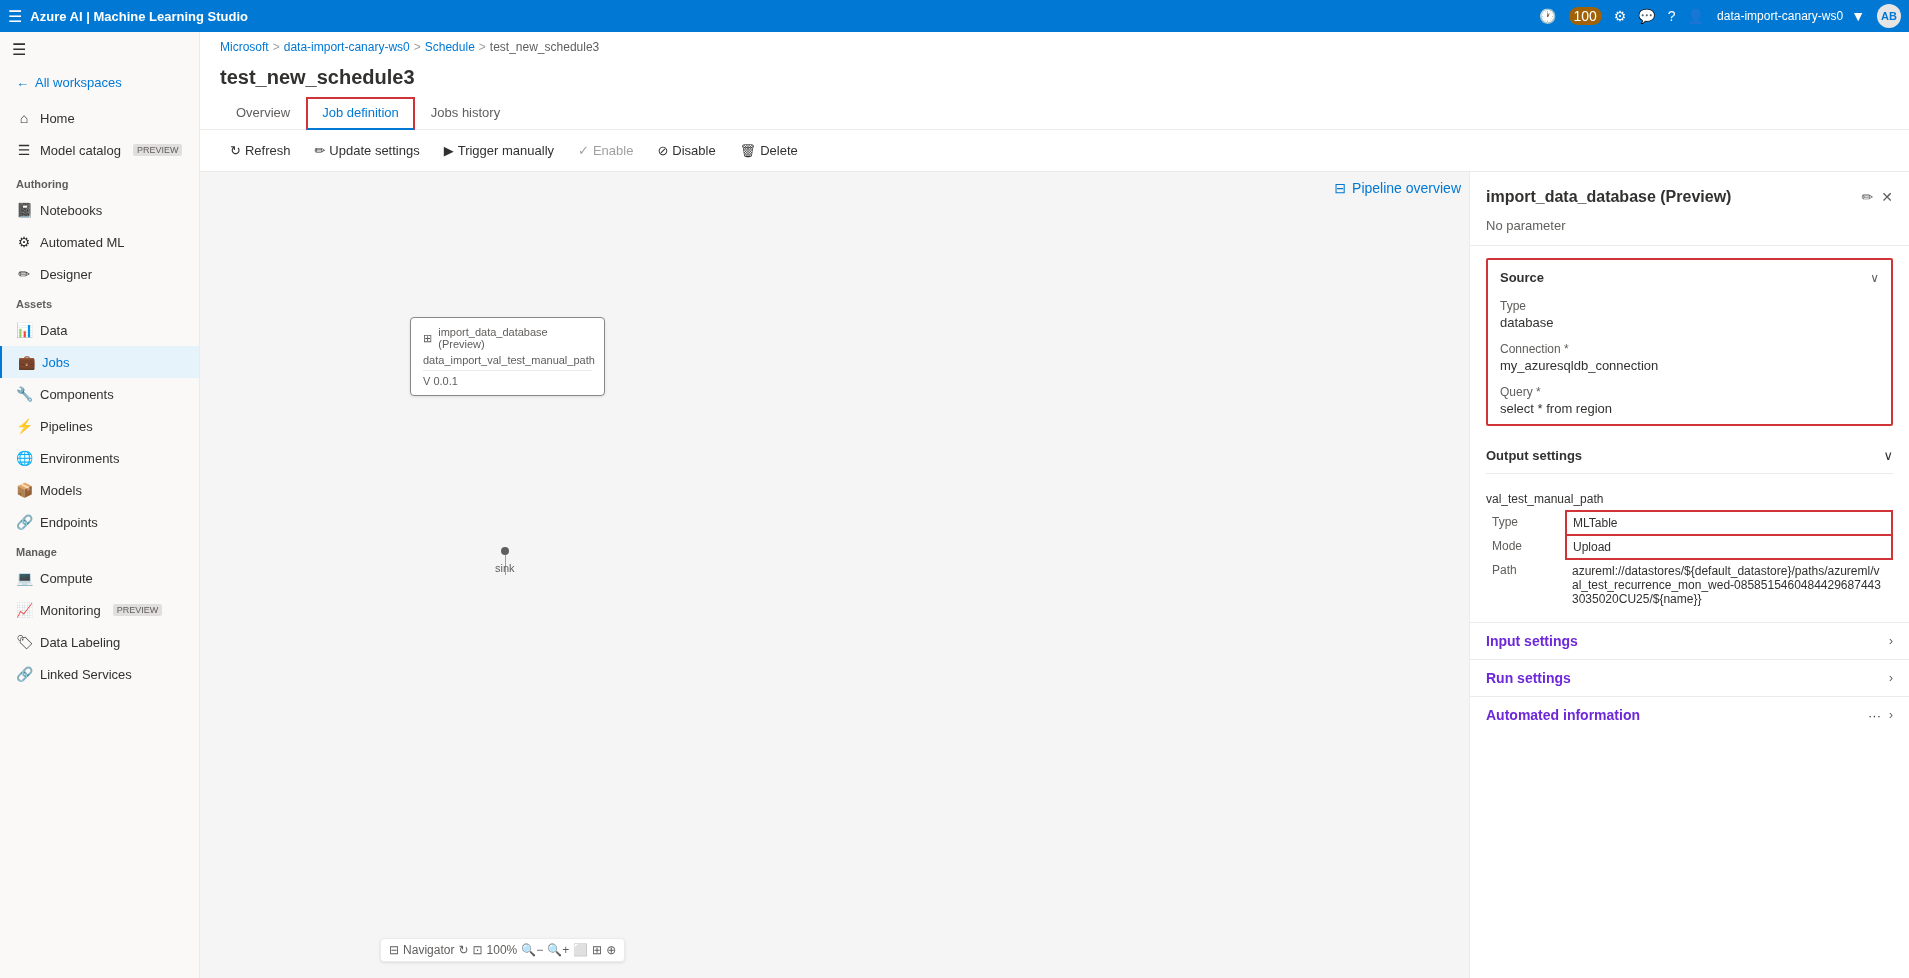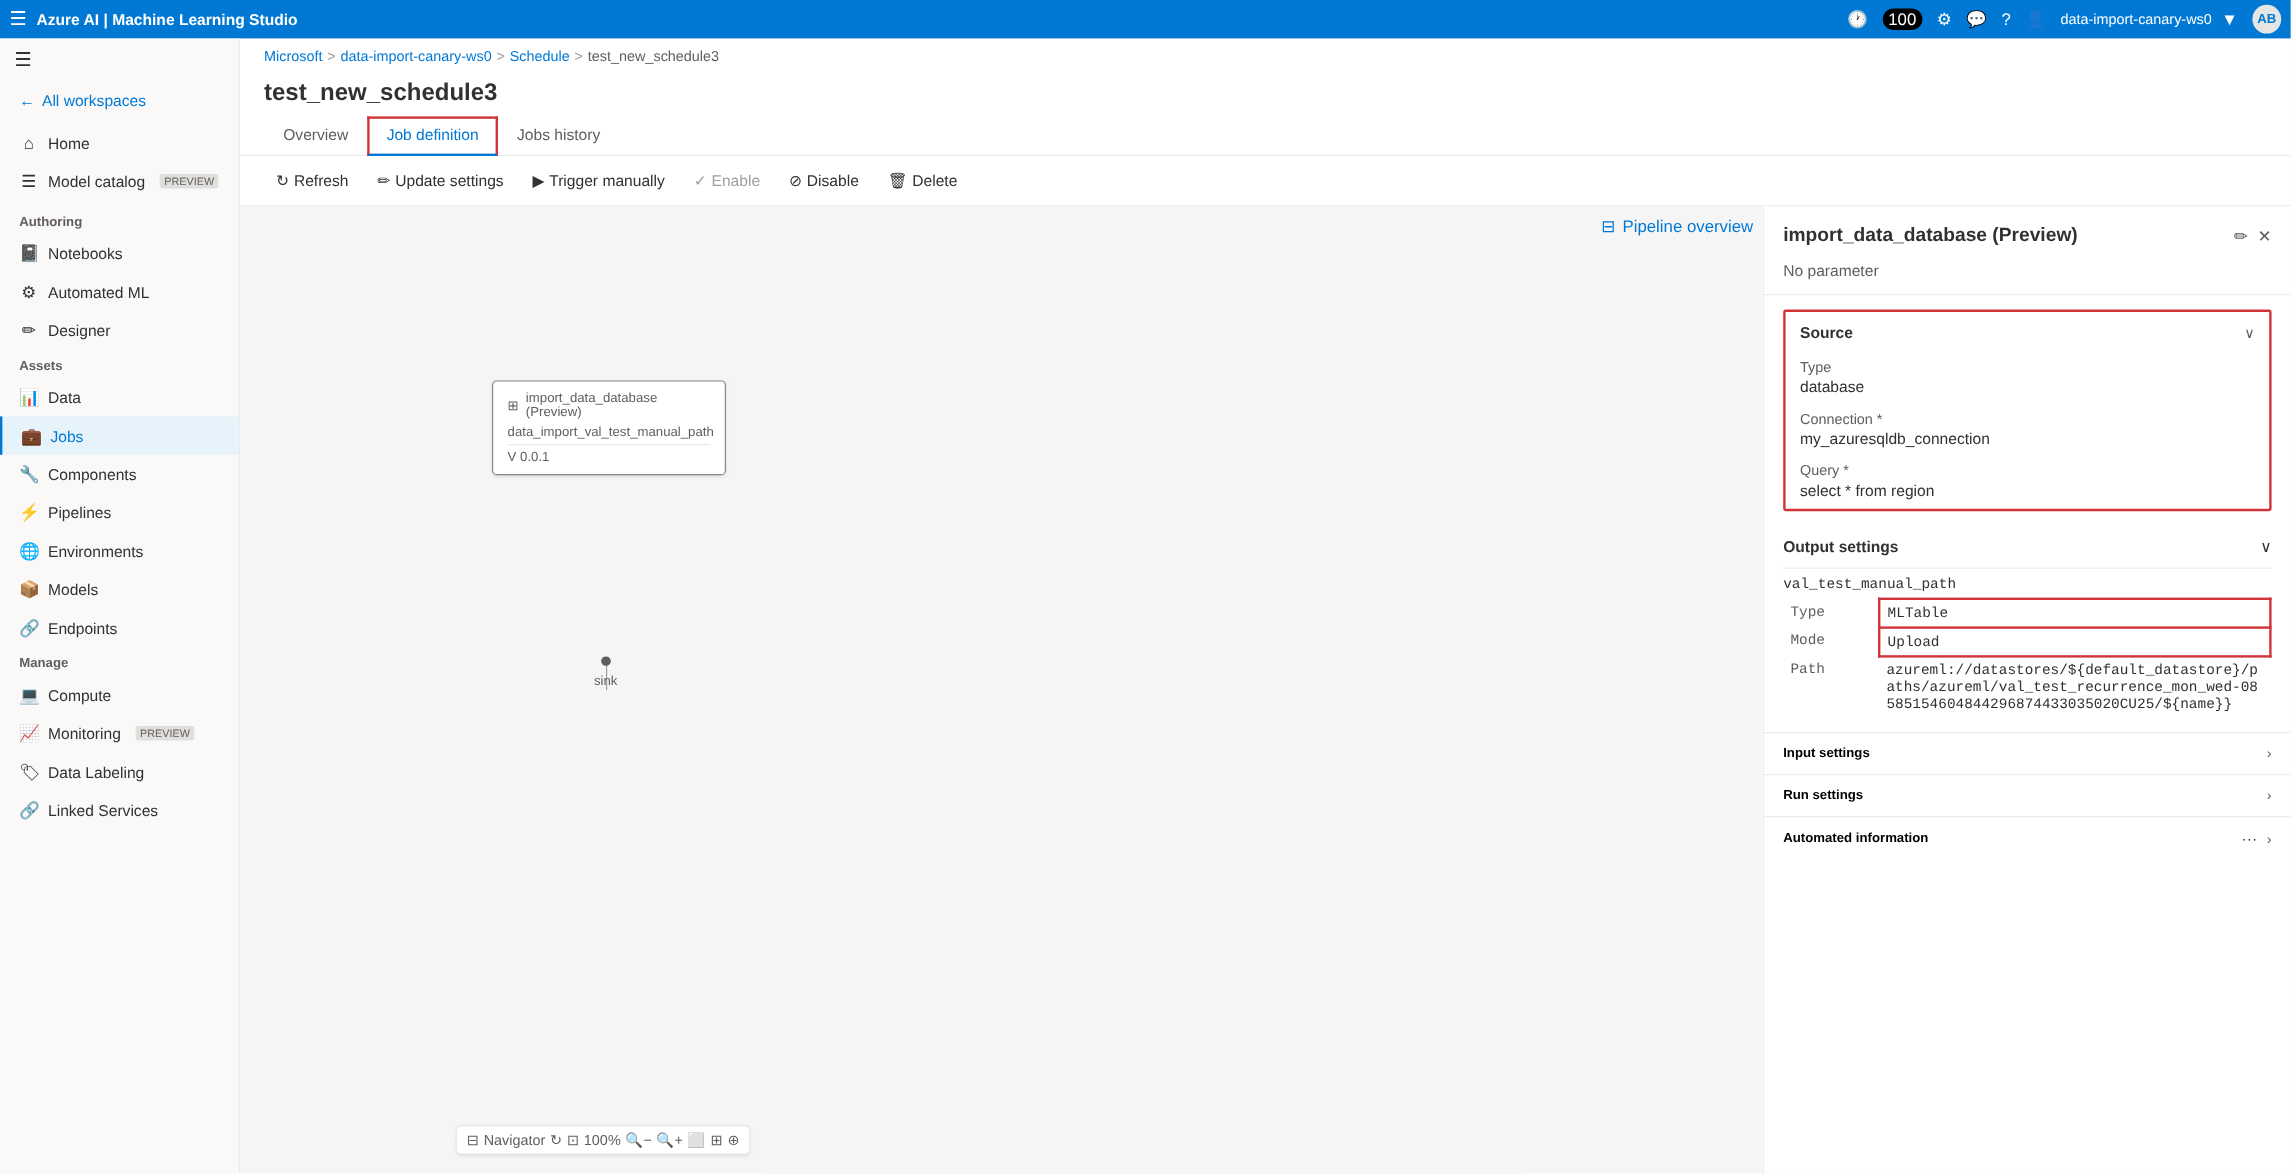--- a/index.html
+++ b/index.html
@@ -15,21 +15,21 @@
       padding: 0 8px;
       flex-shrink: 0;
       gap: 8px;
     }
     .top-bar-title { font-size: 13px; font-weight: 600; flex: 1; }
     .top-bar-icons { display: flex; gap: 12px; align-items: center; }
     .top-bar-icons span { font-size: 14px; cursor: pointer; color: #fff; }
     .top-bar-right { display: flex; align-items: center; gap: 8px; }
     .top-bar-workspace { font-size: 12px; text-align: right; line-height: 1.2; }
     .top-bar-avatar { background: #e5e5e5; color: #0078d4; border-radius: 50%; width: 24px; height: 24px; display: flex; align-items: center; justify-content: center; font-size: 11px; font-weight: 600; }
-    .top-bar-badge { background: #000000; color: #fff; border-radius: 10px; font-size: 10px; padding: 1px 5px; }
+    .top-bar-badge { background: #a16207; color: #fff; border-radius: 10px; font-size: 10px; padding: 1px 5px; }
 
     
     .main-layout { display: flex; flex: 1; overflow: hidden; }
 
     
     .sidebar { width: 200px; background: #faf9f8; border-right: 1px solid #edebe9; display: flex; flex-direction: column; flex-shrink: 0; overflow-y: auto; }
     .sidebar-hamburger { padding: 8px 12px; cursor: pointer; font-size: 16px; }
     .sidebar-section { padding: 4px 0; }
     .sidebar-item { display: flex; align-items: center; gap: 8px; padding: 8px 16px; cursor: pointer; font-size: 13px; color: #323130; }
     .sidebar-item.active { background: #e6f3fb; color: #0078d4; border-left: 2px solid #0078d4; }
@@ -92,31 +92,31 @@
     .panel-section-title { font-size: 13px; font-weight: 600; color: #323130; }
     .panel-section-chevron { color: #605e5c; font-size: 12px; }
     .panel-field { padding: 4px 12px 8px; }
     .panel-field-label { font-size: 12px; color: #605e5c; margin-bottom: 2px; }
     .panel-field-value { font-size: 13px; color: #323130; }
 
     
     .output-section { margin: 0 16px 12px; }
     .output-section-header { display: flex; align-items: center; justify-content: space-between; padding: 10px 0; cursor: pointer; border-bottom: 1px solid #edebe9; }
     .output-section-title { font-size: 13px; font-weight: 600; color: #323130; }
-    .output-subsection { margin-top: 0; font-family: Liberation Mono, monospace; }
+    .output-subsection { margin-top: 12px; }
     .output-subsection-name { font-size: 12px; font-weight: 500; color: #323130; padding: 6px 0 4px; }
     .output-table { width: 100%; border-collapse: collapse; }
     .output-table td { padding: 4px 6px; font-size: 12px; vertical-align: top; }
     .output-table td:first-child { color: #605e5c; width: 80px; }
     .output-td-red { border: 2px solid #d13438; }
     .path-value { font-size: 11px; color: #323130; word-break: break-all; }
 
     
     .accordion-row { display: flex; align-items: center; justify-content: space-between; padding: 10px 16px; border-top: 1px solid #edebe9; cursor: pointer; }
-    .accordion-label { font-size: 11px; font-weight: 600; color: #000000; }
+    .accordion-label { font-size: 14px; font-weight: 600; color: #6d28d9; }
     .accordion-chevron { color: #605e5c; font-size: 12px; }
 
     
     .pipeline-overview { position: absolute; top: 8px; right: 8px; display: flex; align-items: center; gap: 6px; font-size: 12px; color: #0078d4; cursor: pointer; }
     .pipeline-overview span { font-size: 14px; }
 
     
     ::-webkit-scrollbar { width: 6px; }
     ::-webkit-scrollbar-track { background: #f1f1f1; }
     ::-webkit-scrollbar-thumb { background: #c8c6c4; border-radius: 3px; }

